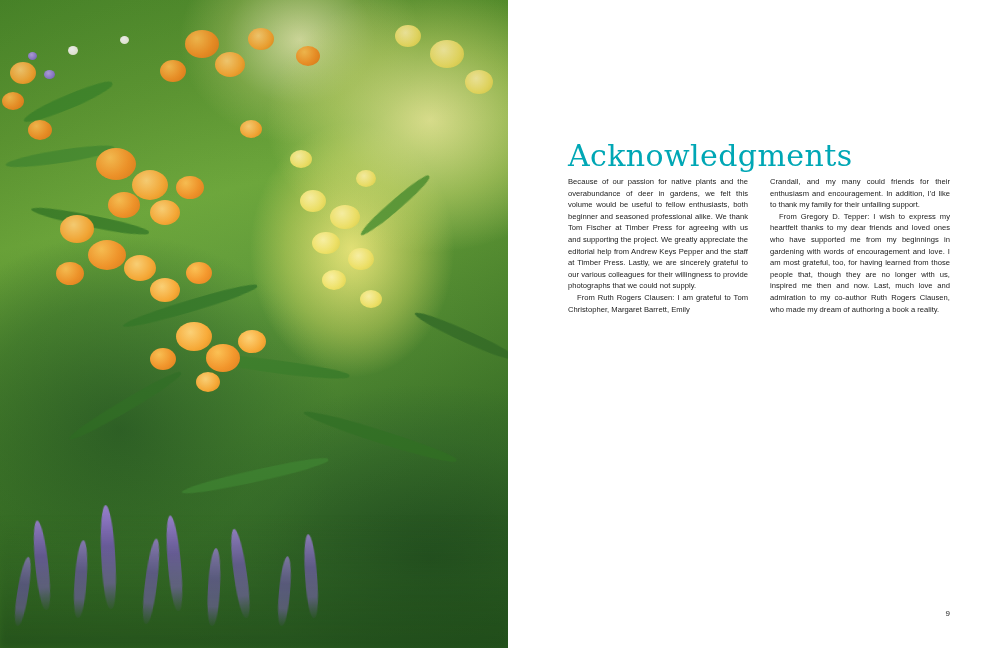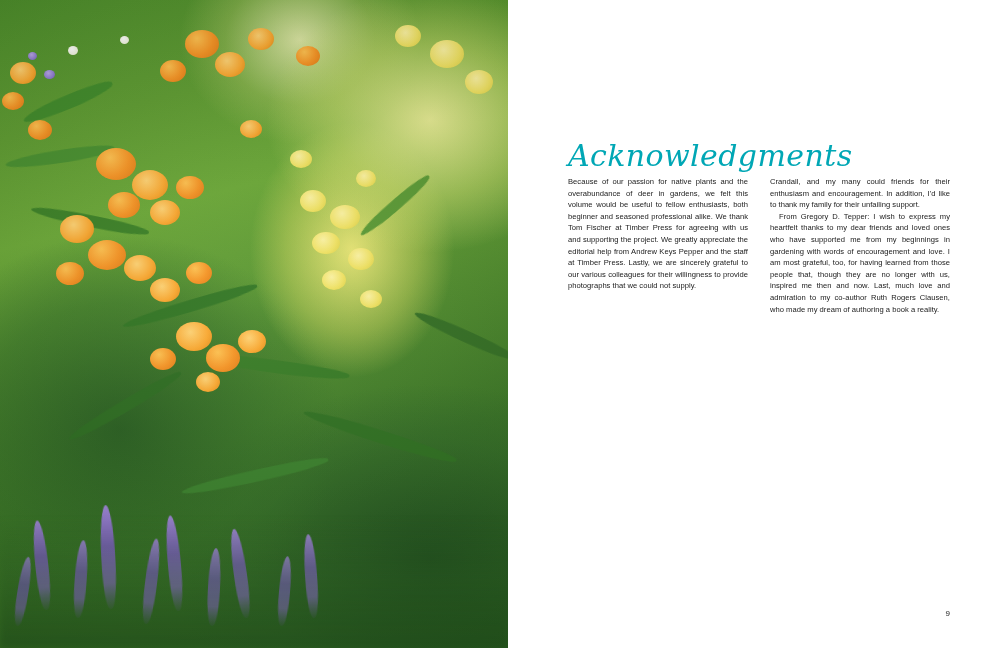--- a/index.html
+++ b/index.html
@@ -85,21 +85,20 @@
     position: relative;
     width: 500px;
     height: 648px;
     background: #ffffff;
   }
   .chapter-title {
     position: absolute;
     left: 60px;
     top: 118px;
     font-family: "DejaVu Serif", serif;
-    font-style: italic;
     font-weight: 400;
     font-size: 30px;
     letter-spacing: 0.4px;
     color: #00a7b5;
   }
   .columns {
     position: absolute;
     left: 60px;
     top: 176px;
     width: 383px;
@@ -212,20 +211,21 @@
   </div>
 
   <div class="text-page">
 
     <h1 class="chapter-title">Acknowledgments</h1>
 
     <div class="columns">
 
       <div class="col">
         <p>Because of our passion for native plants and the overabundance of deer in gardens, we felt this volume would be useful to fellow enthusiasts, both beginner and seasoned professional alike. We thank Tom Fischer at Timber Press for agreeing with us and supporting the project. We greatly appreciate the editorial help from Andrew Keys Pepper and the staff at Timber Press. Lastly, we are sincerely grateful to our various colleagues for their willingness to provide photographs that we could not supply.</p>
+        <p class="indent">From Ruth Rogers Clausen: I am grateful to Tom Christopher, Margaret Barrett, Emily</p>
       </div>
 
       <div class="col">
         <p>Crandall, and my many could friends for their enthusiasm and encouragement. In addition, I'd like to thank my family for their unfailing support.</p>
         <p class="indent">From Gregory D. Tepper: I wish to express my heartfelt thanks to my dear friends and loved ones who have supported me from my beginnings in gardening with words of encouragement and love. I am most grateful, too, for having learned from those people that, though they are no longer with us, inspired me then and now. Last, much love and admiration to my co-author Ruth Rogers Clausen, who made my dream of authoring a book a reality.</p>
       </div>
 
     </div>
 
     <div class="folio">9</div>

